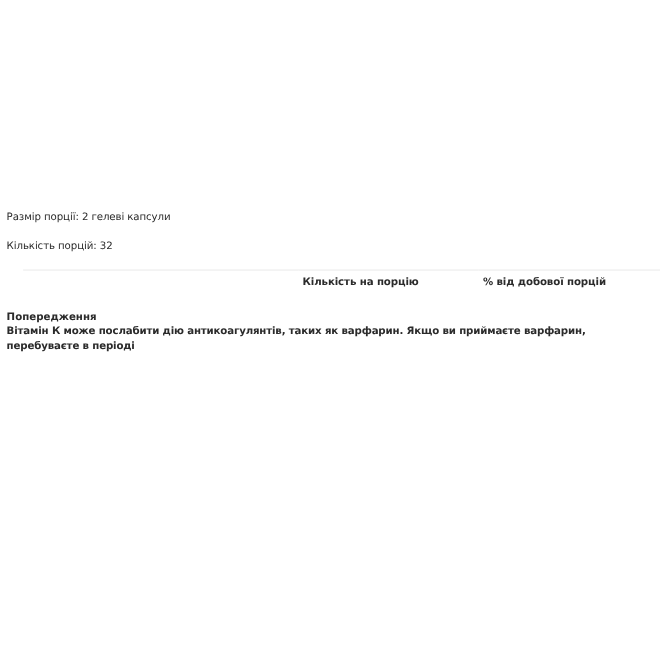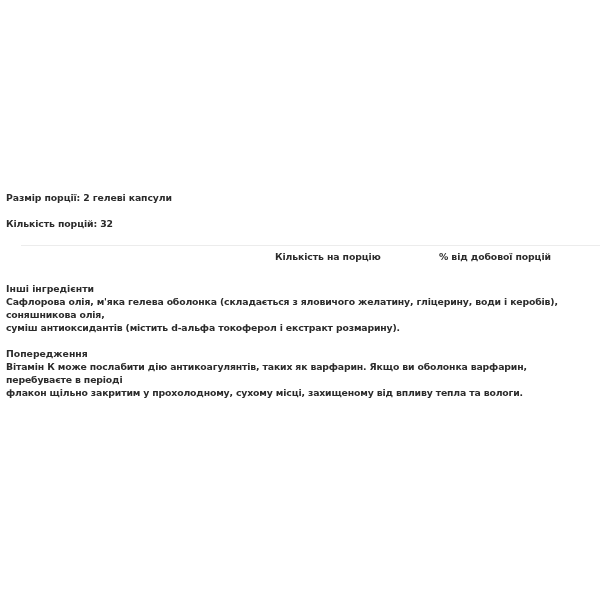--- a/index.html
+++ b/index.html
@@ -17,21 +17,21 @@
       font-size: 9.3px;
       line-height: 13px;
     }
     .content {
       position: absolute;
       left: 6px;
       top: 191px;
       width: 586px;
     }
     .line-strong {
-      font-weight: bold;
+      font-weight: normal;
       letter-spacing: -0.1px;
     }
     .serving-size {
       margin: 0 0 13px 0;
     }
     .serving-count {
       margin: 0 0 9px 0;
     }
     table.facts {
       width: 585px;
@@ -79,25 +79,19 @@
     <tbody>
         <tr>
       <th class="c1"></th>
       <th class="c2">Кількість на порцію</th>
       <th>% від добової порцій</th>
     </tr>
   </tbody>
     </table>
 
 
-  <div class="section">
-    <div class="section-title">Інші інгредієнти</div>
-    <div class="section-body">Сафлорова олія, м'яка гелева оболонка (складається з яловичого желатину, гліцерину, води і керобів), соняшникова олія,</div>
-    <div class="section-body">суміш антиоксидантів (містить d-альфа токоферол і екстракт розмарину).</div>
-  </div>
 
   <div class="section">
     <div class="section-title">Попередження</div>
-    <div class="section-body">Вітамін К може послабити дію антикоагулянтів, таких як варфарин. Якщо ви оболонка варфарин, перебуваєте в періоді</div>
-    <div class="section-body">флакон щільно закритим у прохолодному, сухому місці, захищеному від впливу тепла та вологи.</div>
+    <div class="section-body">Вітамін К може послабити дію антикоагулянтів, таких як варфарин. Якщо ви приймаєте варфарин, перебуваєте в періоді</div>
   </div>
 
 </div>
 
 </body></html>

